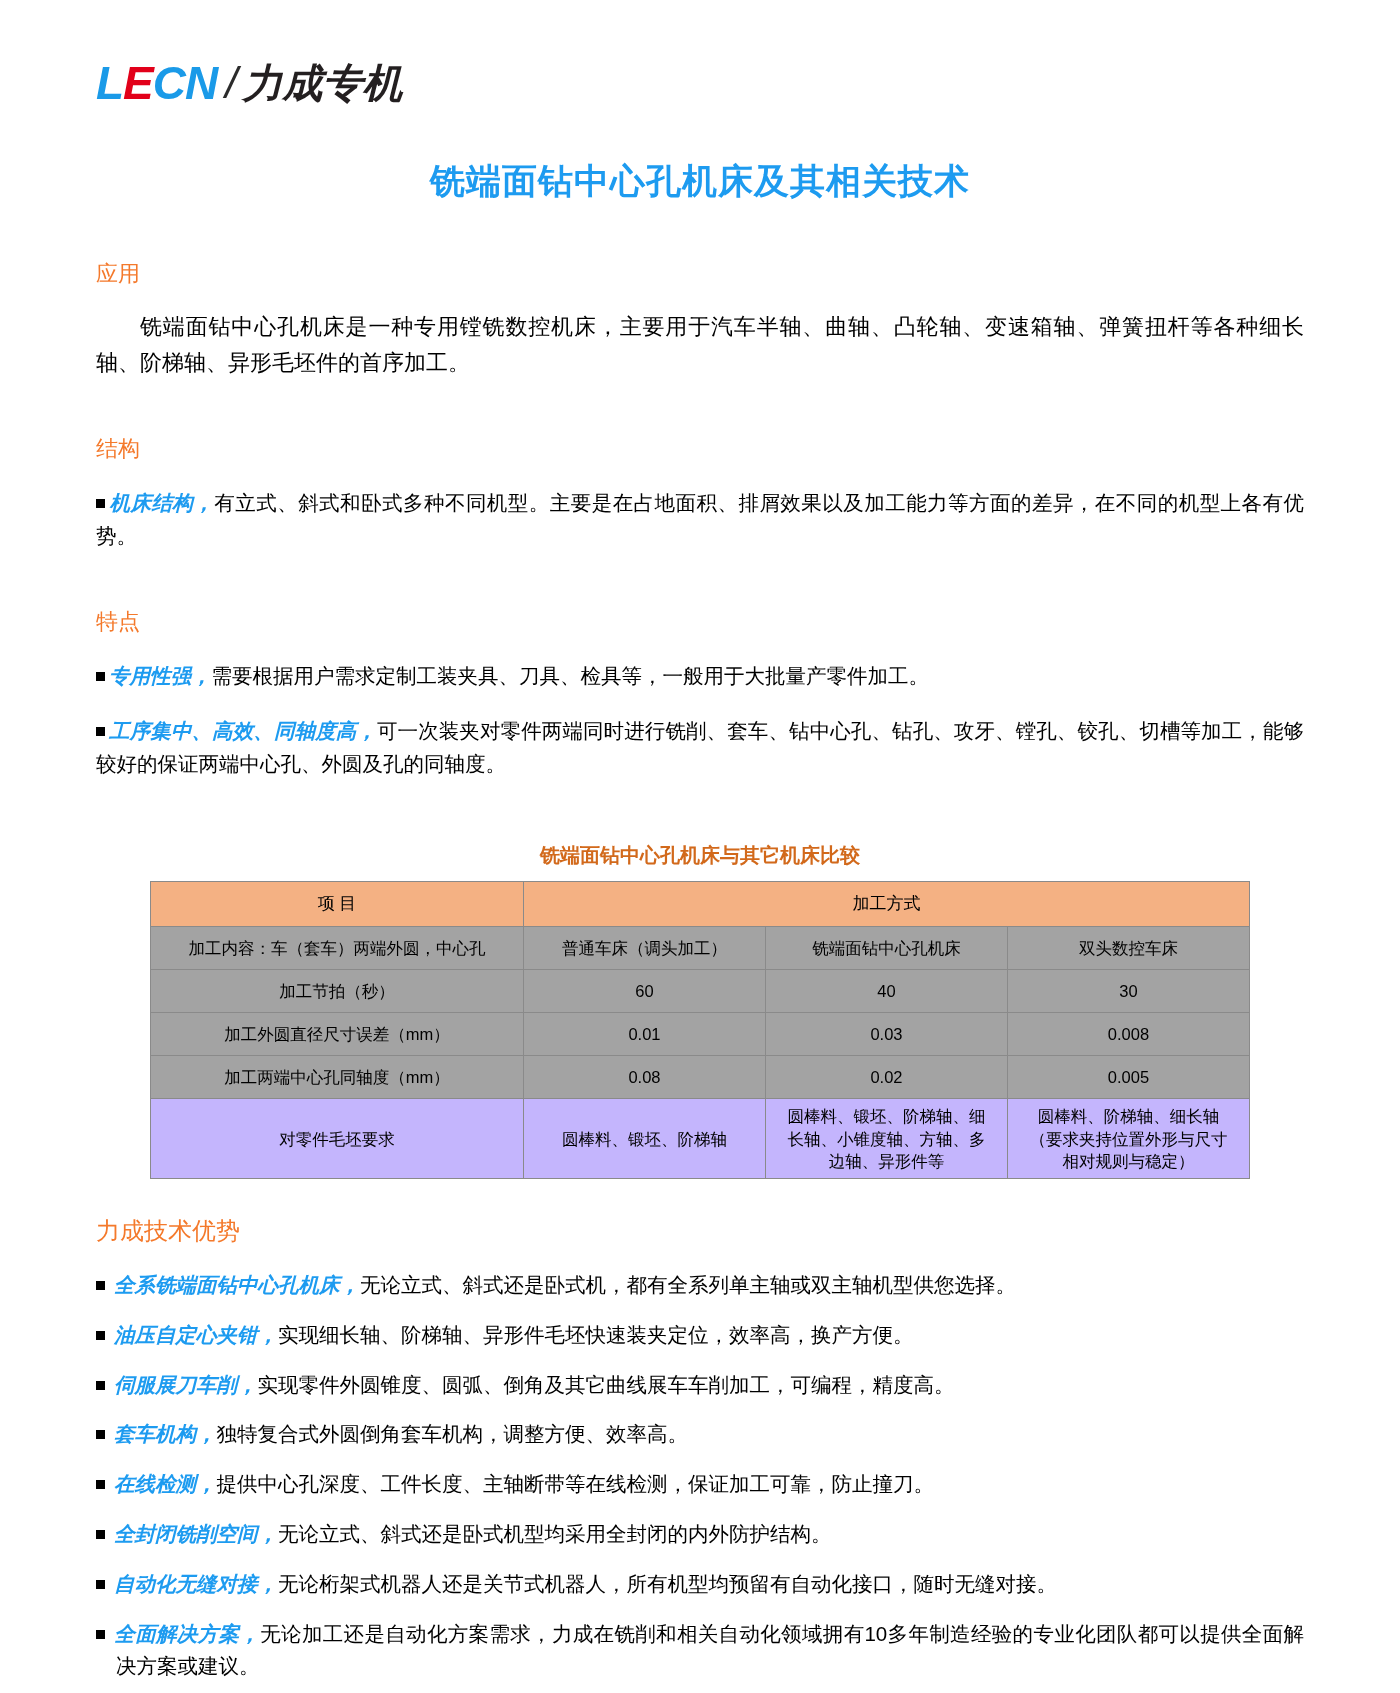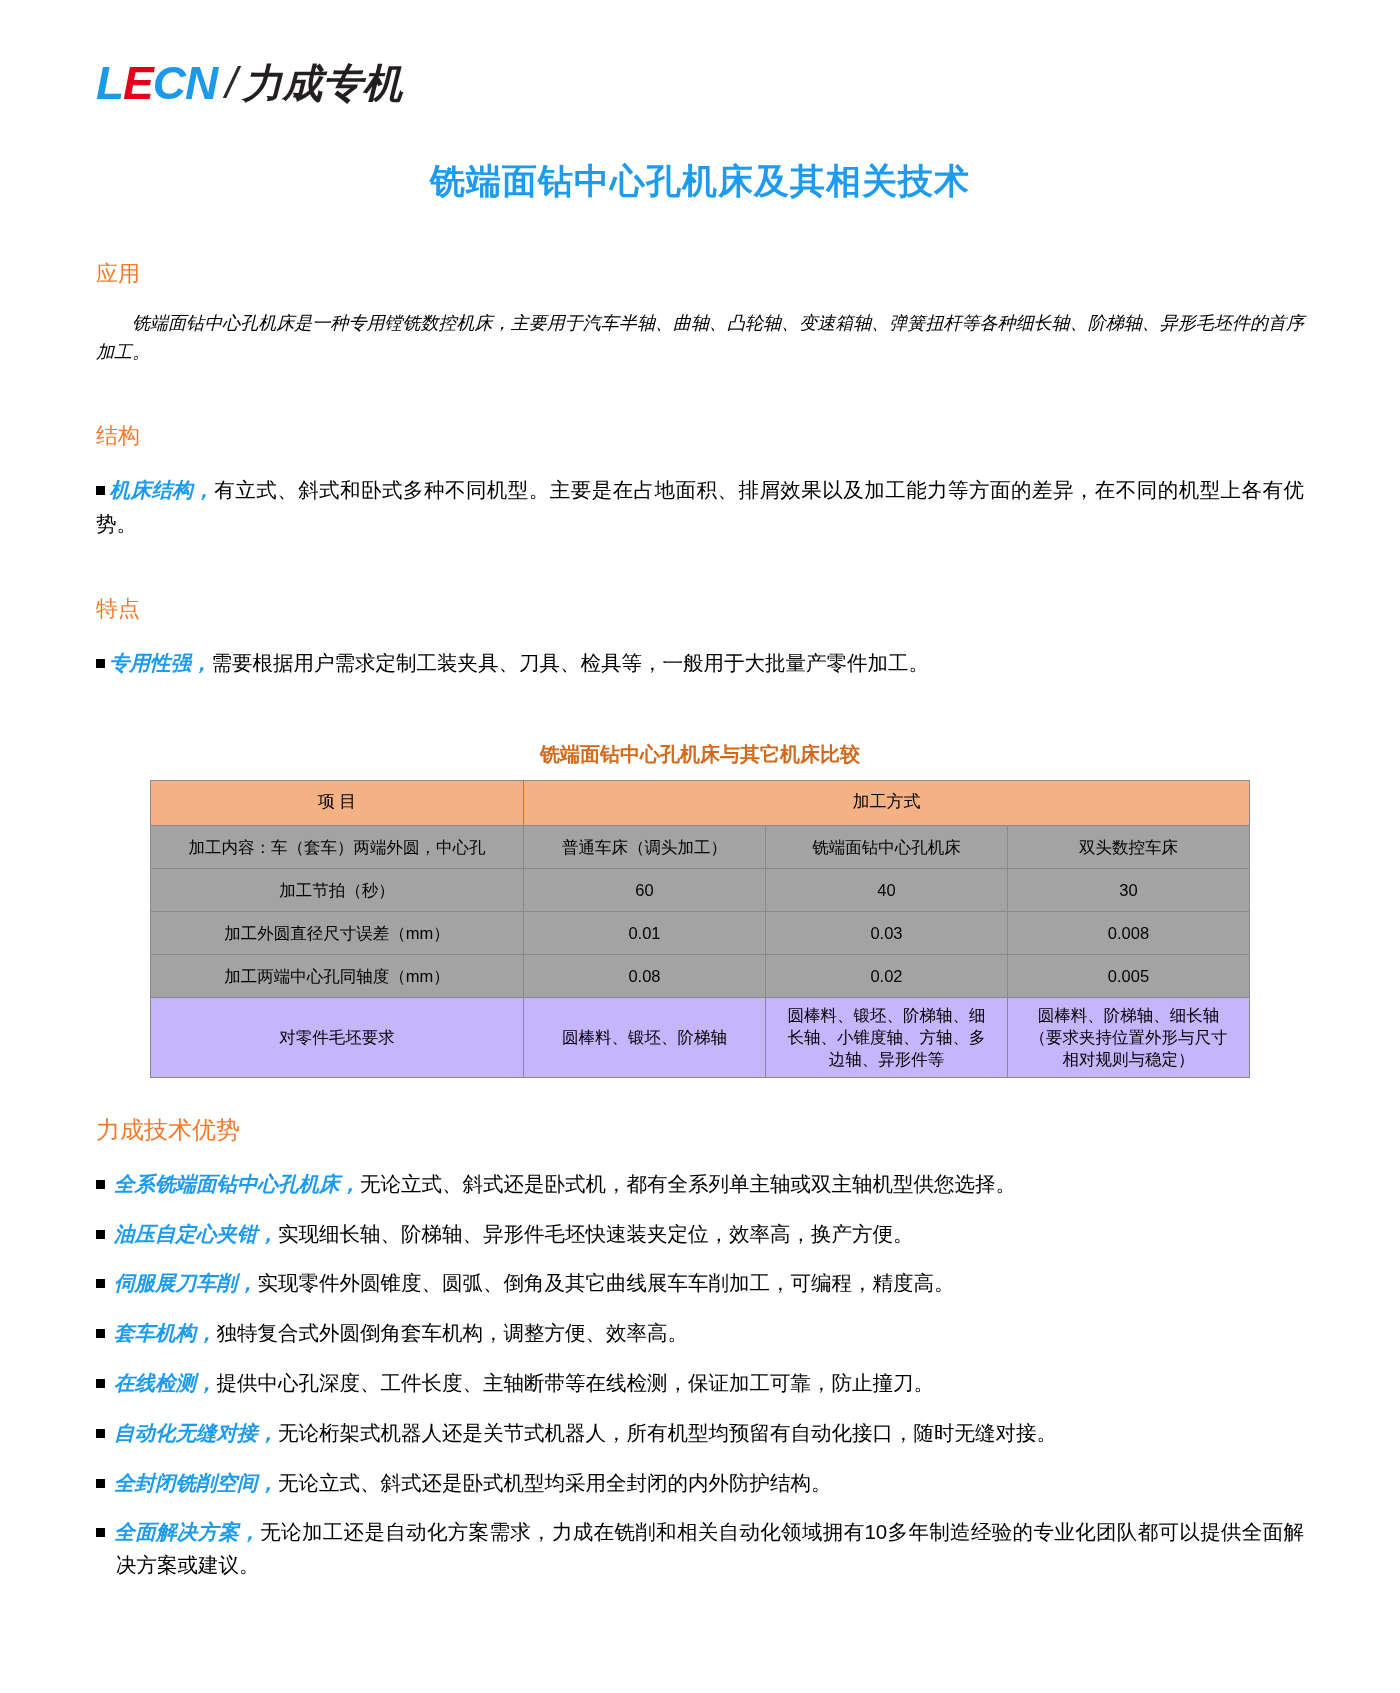--- a/index.html
+++ b/index.html
@@ -68,25 +68,24 @@
     margin:54px 0 0 96px;
   }
   .sec-head.big{
     font-size:24px;
     margin-top:36px;
   }
 
   
   .para{
     margin:20px 96px 0 96px;
-    font-size:18px;
+    font-size:22px;
     line-height:1.62;
     text-align:justify;
     text-indent:2em;
-    font-style:italic;
   }
   .bullet-para{
     margin:22px 96px 0 96px;
     font-size:20.5px;
     line-height:1.62;
     text-align:justify;
     text-indent:0;
   }
   .sq{
     display:inline-block;
@@ -169,20 +168,23 @@
 
   <div class="sec-head">结构</div>
   <div class="bullet-para">
     <span class="sq"></span><span class="hl">机床结构，</span><span>有立式、斜式和卧式多种不同机型。主要是在占地面积、排屑效果以及加工能力等方面的差异，在不同的机型上各有优势。</span>
   </div>
 
   <div class="sec-head">特点</div>
   <div class="bullet-para">
     <span class="sq"></span><span class="hl">专用性强，</span><span>需要根据用户需求定制工装夹具、刀具、检具等，一般用于大批量产零件加工。</span>
   </div>
+  <div class="bullet-para">
+    <span class="sq"></span><span class="hl">工序集中、高效、同轴度高，</span><span>可一次装夹对零件两端同时进行铣削、套车、钻中心孔、钻孔、攻牙、镗孔、铰孔、切槽等加工，能够较好的保证两端中心孔、外圆及孔的同轴度。</span>
+  </div>
 
   <div class="table-title">铣端面钻中心孔机床与其它机床比较</div>
 
   <table class="cmp">
     <tbody>
       <tr>
         <td class="hd c0">项  目</td>
         <td class="hd" colspan="3">加工方式</td>
       </tr>
       <tr>
@@ -230,23 +232,23 @@
     <div class="adv-item">
       <span class="sq"></span><span class="hl">伺服展刀车削，</span><span>实现零件外圆锥度、圆弧、倒角及其它曲线展车车削加工，可编程，精度高。</span>
     </div>
     <div class="adv-item">
       <span class="sq"></span><span class="hl">套车机构，</span><span>独特复合式外圆倒角套车机构，调整方便、效率高。</span>
     </div>
     <div class="adv-item">
       <span class="sq"></span><span class="hl">在线检测，</span><span>提供中心孔深度、工件长度、主轴断带等在线检测，保证加工可靠，防止撞刀。</span>
     </div>
     <div class="adv-item">
+      <span class="sq"></span><span class="hl">全封闭铣削空间，</span><span>无论立式、斜式还是卧式机型均采用全封闭的内外防护结构。</span>
+    </div>
+    <div class="adv-item">
       <span class="sq"></span><span class="hl">自动化无缝对接，</span><span>无论桁架式机器人还是关节式机器人，所有机型均预留有自动化接口，随时无缝对接。</span>
-    </div>
-    <div class="adv-item">
-      <span class="sq"></span><span class="hl">全封闭铣削空间，</span><span>无论立式、斜式还是卧式机型均采用全封闭的内外防护结构。</span>
     </div>
     <div class="adv-item wide">
       <span class="sq"></span><span class="hl">全面解决方案，</span><span>无论加工还是自动化方案需求，力成在铣削和相关自动化领域拥有10多年制造经验的专业化团队都可以提供全面解决方案或建议。</span>
     </div>
   </div>
 
 </div>
 
 </body></html>

